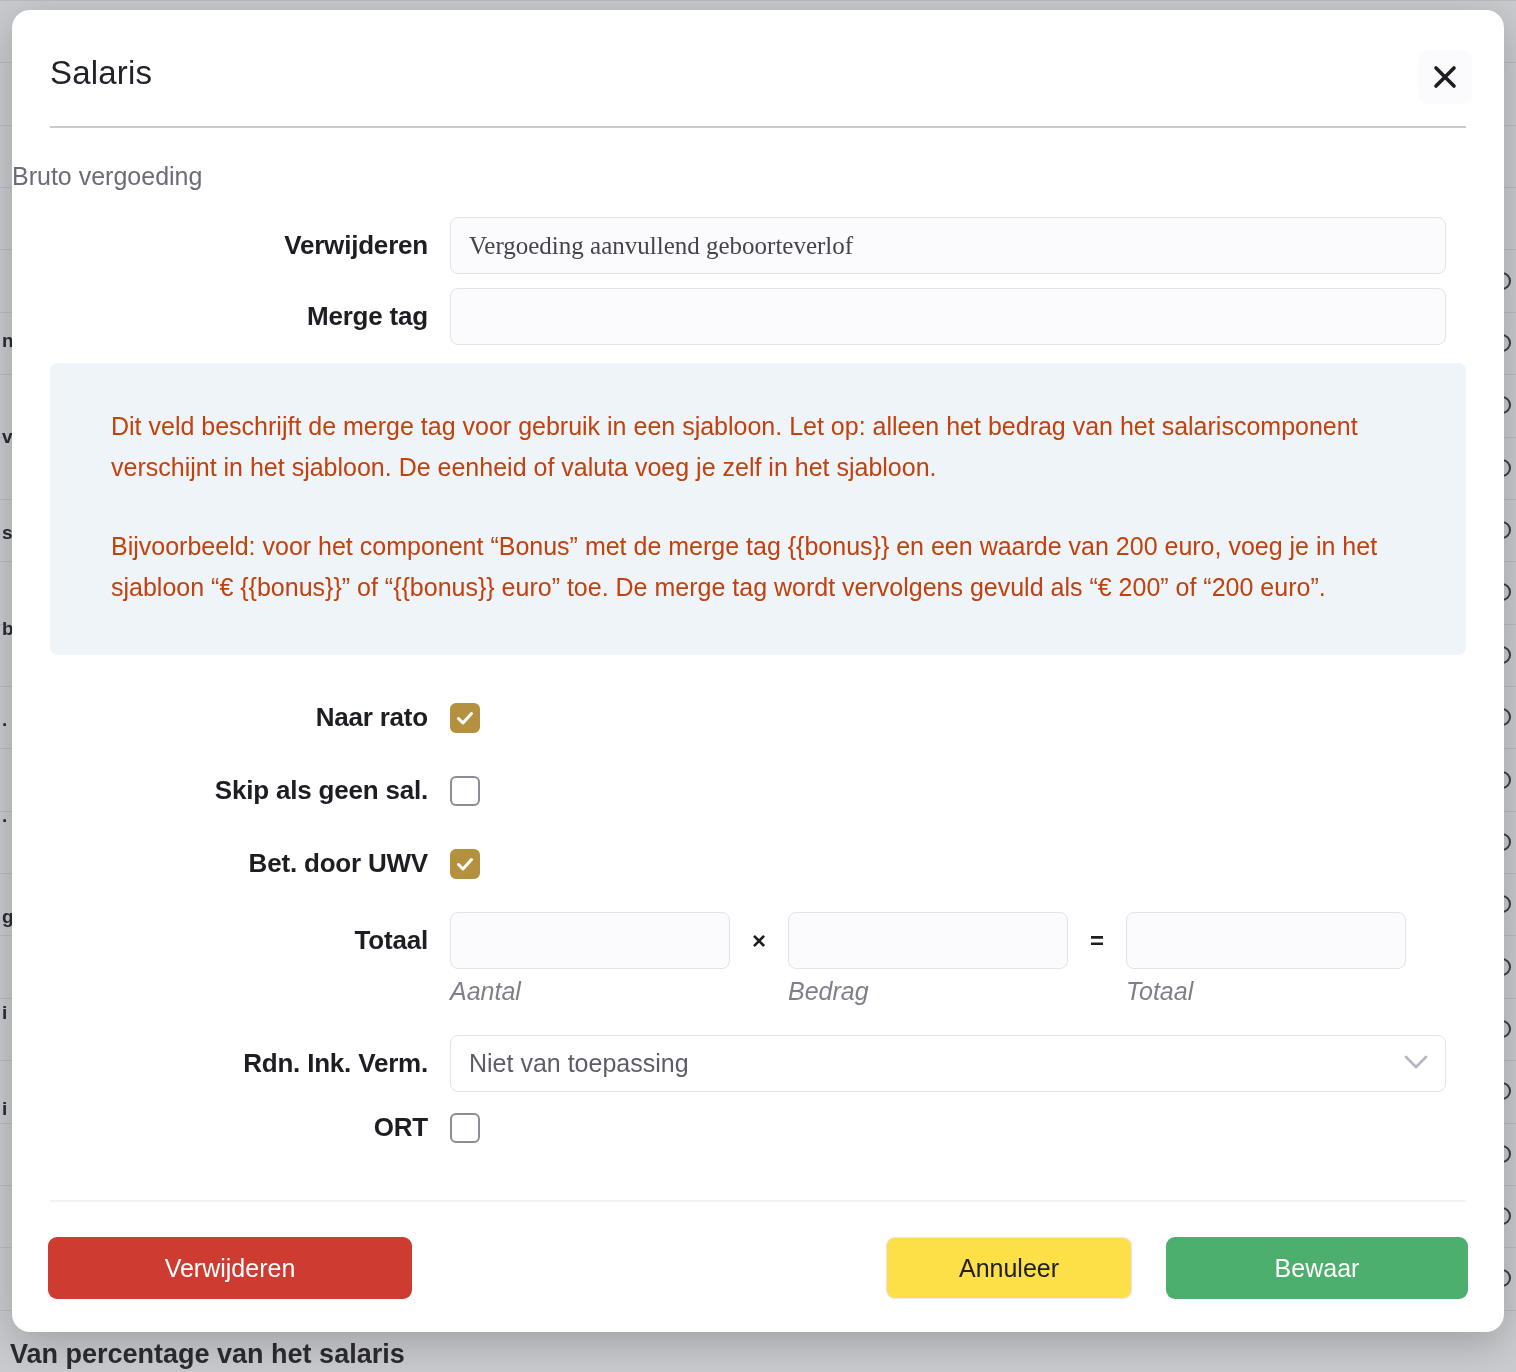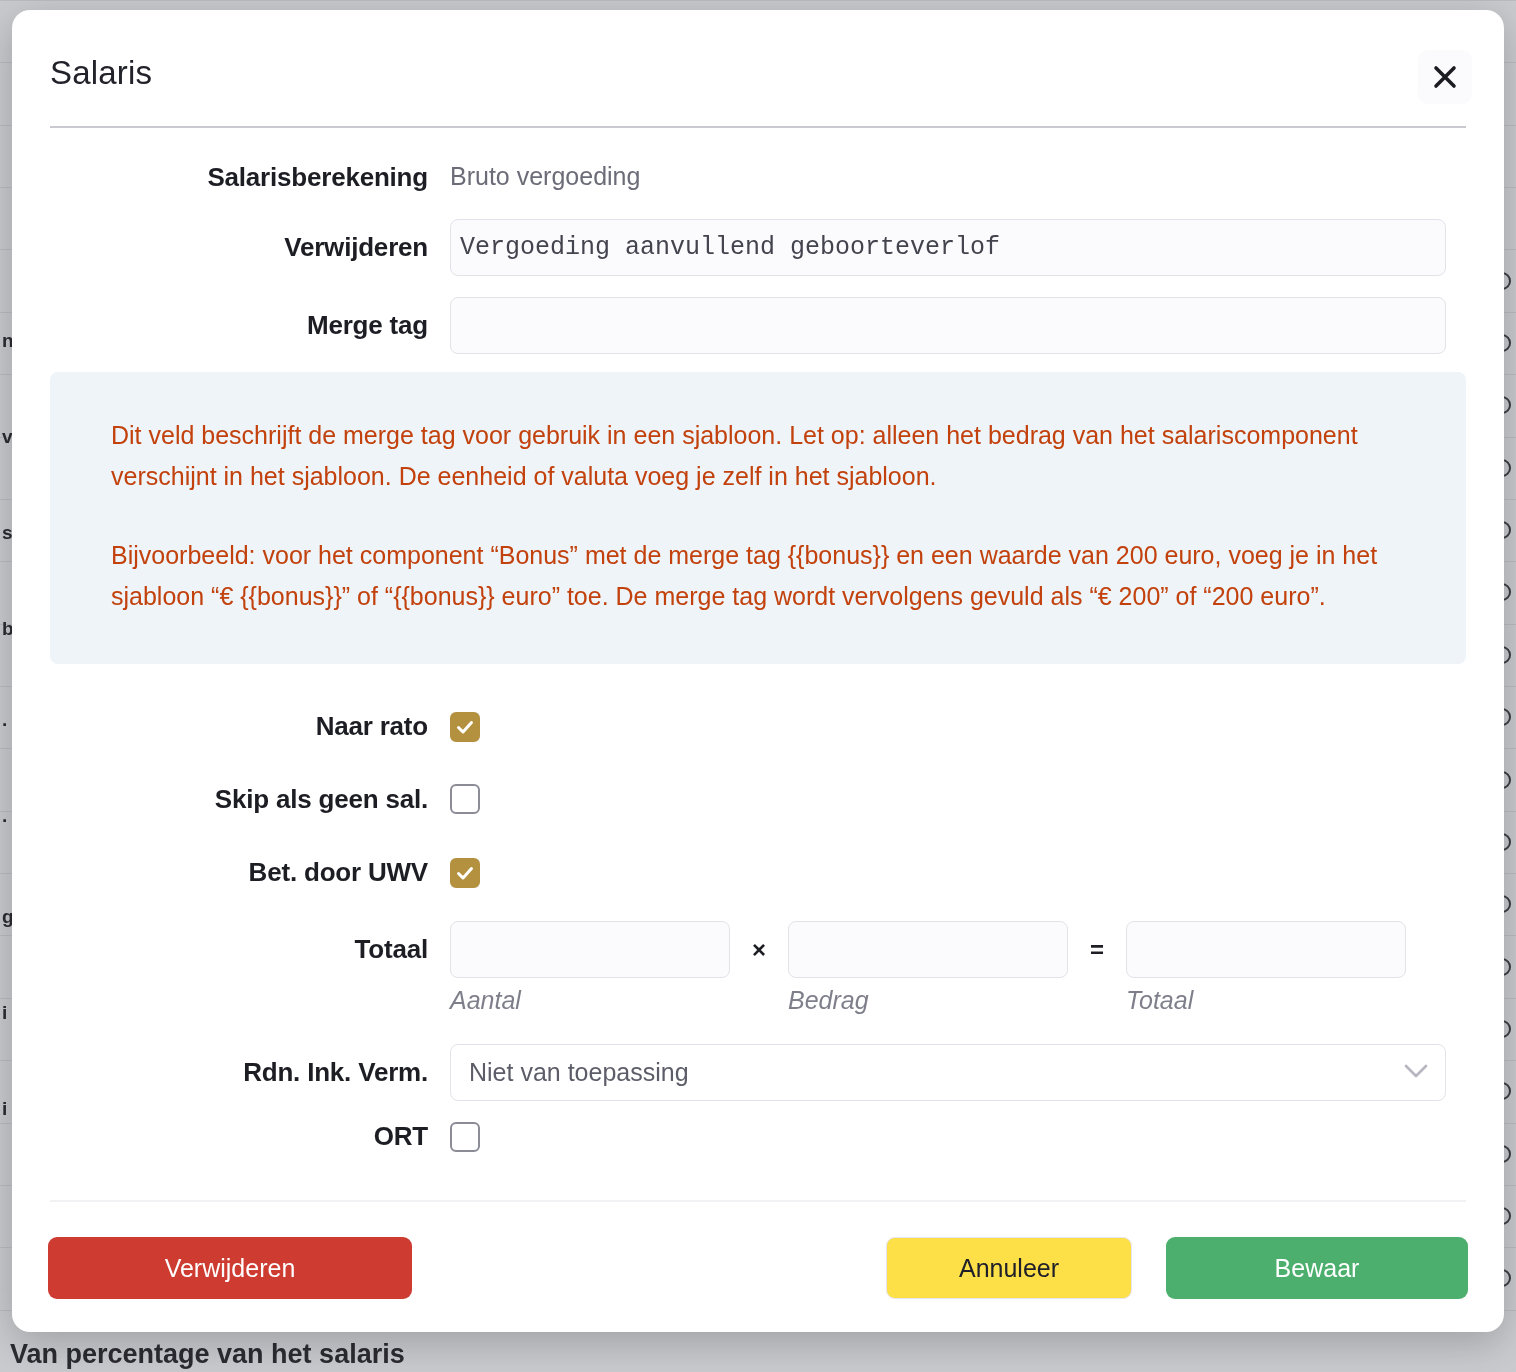--- a/index.html
+++ b/index.html
@@ -127,22 +127,22 @@
   }
 
   .txt-input {
     width: 996px;
     height: 57px;
     background: #fbfafd;
     border: 1.5px solid #e4e2e9;
     border-radius: 8px;
     font-size: 25px;
     color: #44444e;
-    padding: 0 9px;
-    font-family: Liberation Mono, monospace;
+    padding: 0 18px;
+    font-family: Liberation Serif, serif;
     outline: none;
   }
   .txt-input::placeholder { color: #a7a7b2; }
 
   
   #info-box {
     margin: 18px 38px 0 38px;
     background: #eef4f8;
     border-radius: 8px;
     padding: 26px 44px 30px 44px;
@@ -335,51 +335,50 @@
           <path d="M5 5 L23 23 M23 5 L5 23" stroke="#1b1b22" stroke-width="3.6" stroke-linecap="round"></path>
         </svg>
       </span>
     </button>
     <div id="header-divider"></div>
   </div>
 
   <div id="modal-body">
 
     <div class="form-row" style="margin-top:34px;">
-      <div class="lbl">Salarisberekening</div>
       <div class="static-val">Bruto vergoeding</div>
     </div>
 
     <div class="form-row" style="margin-top:26px;">
       <div class="lbl" style="line-height:57px;">Verwijderen</div>
       <input class="txt-input" type="text" value="Vergoeding aanvullend geboorteverlof" style="">
     </div>
 
-    <div class="form-row" style="margin-top:21px;">
+    <div class="form-row" style="margin-top:14px;">
       <div class="lbl" style="line-height:57px;">Merge tag</div>
       <input class="txt-input" type="text" value="" style="">
     </div>
 
     <div id="info-box">
       <p>Dit veld beschrijft de merge tag voor gebruik in een sjabloon. Let op: alleen het bedrag van het salariscomponent verschijnt in het sjabloon. De eenheid of valuta voeg je zelf in het sjabloon.</p>
       <p class="second">Bijvoorbeeld: voor het component “Bonus” met de merge tag {{bonus}} en een waarde van 200 euro, voeg je in het sjabloon “€ {{bonus}}” of “{{bonus}} euro” toe. De merge tag wordt vervolgens gevuld als “€ 200” of “200 euro”.</p>
     </div>
 
     <div class="form-row" style="margin-top:47px; align-items:center;">
       <div class="lbl">Naar rato</div>
       <button class="cb checked">
         <span>
           <svg width="20" height="20" viewBox="0 0 20 20">
               <path d="M3.5 10.5 L8 15 L16.5 5.5" stroke="#ffffff" stroke-width="3" fill="none" stroke-linecap="round" stroke-linejoin="round"></path>
             </svg>
         </span>
       </button>
     </div>
 
-    <div class="form-row" style="margin-top:42px; align-items:flex-start;">
+    <div class="form-row" style="margin-top:42px; align-items:flex-end;">
       <div class="lbl">Skip als geen sal.</div>
       <button class="cb">
         <span>
           
         </span>
       </button>
     </div>
 
     <div class="form-row" style="margin-top:42px; align-items:center;">
       <div class="lbl">Bet. door UWV</div>

